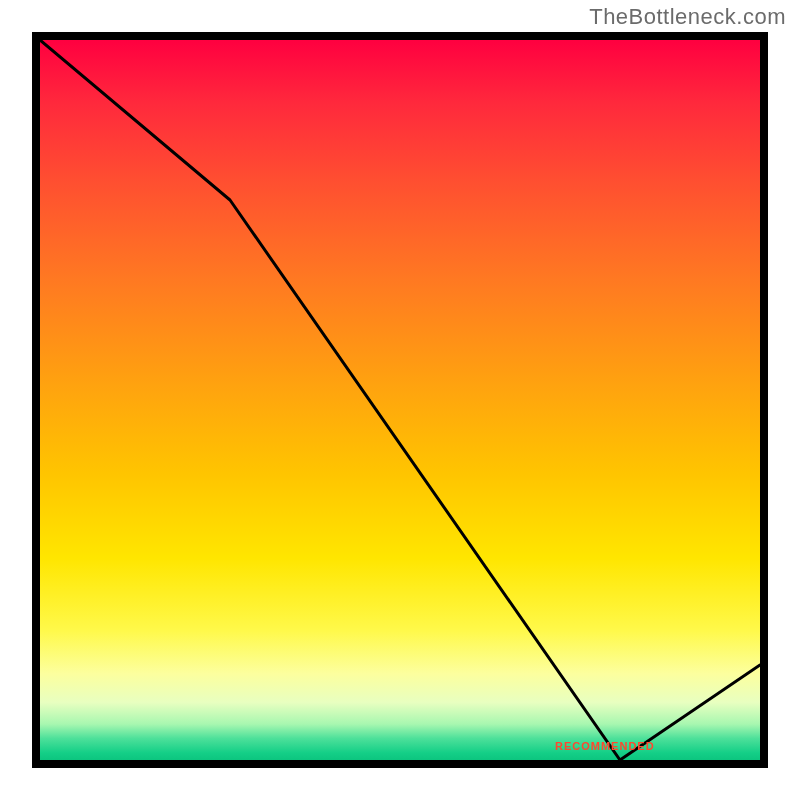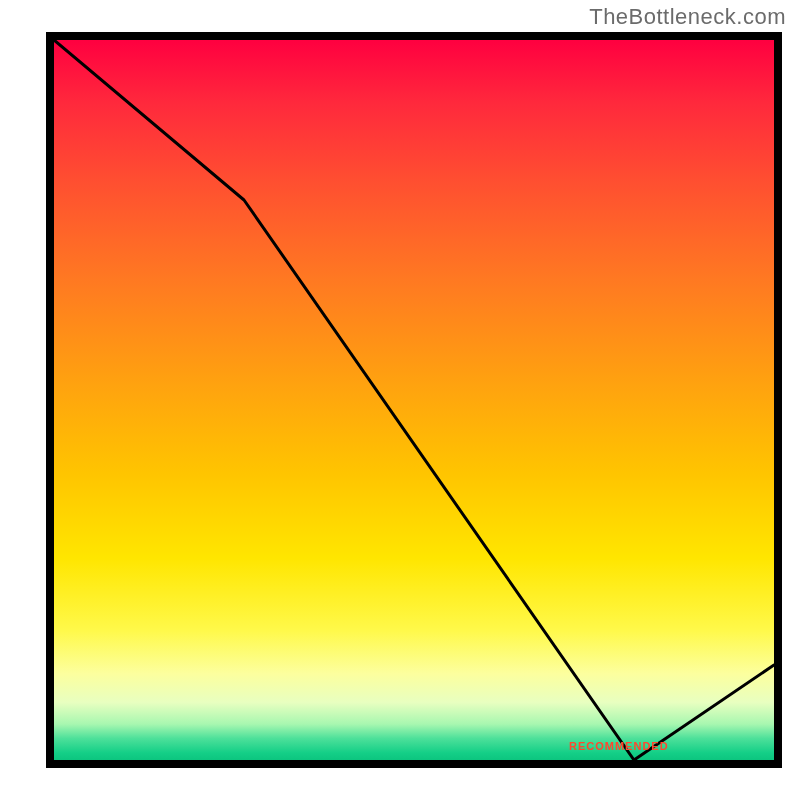--- a/index.html
+++ b/index.html
@@ -26,21 +26,20 @@
   }
   .plot {
     position: absolute;
     left: 32px;
     top: 32px;
     width: 736px;
     height: 736px;
     box-sizing: border-box;
     border: 8px solid #000;
     overflow: hidden;
-    margin-left: 14px;
   }
   .gradient {
     position: absolute;
     inset: 0;
     background: linear-gradient(
       to bottom,
       #ff0040 0%,
       #ff2a3c 9%,
       #ff5030 20%,
       #ff7822 33%,

